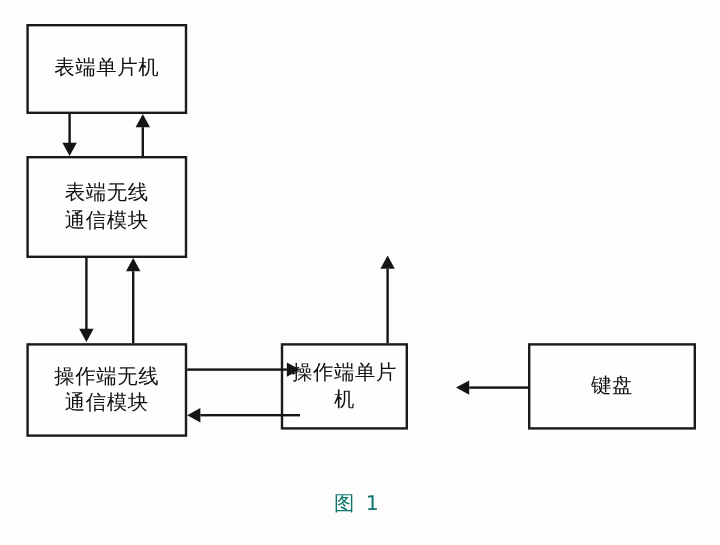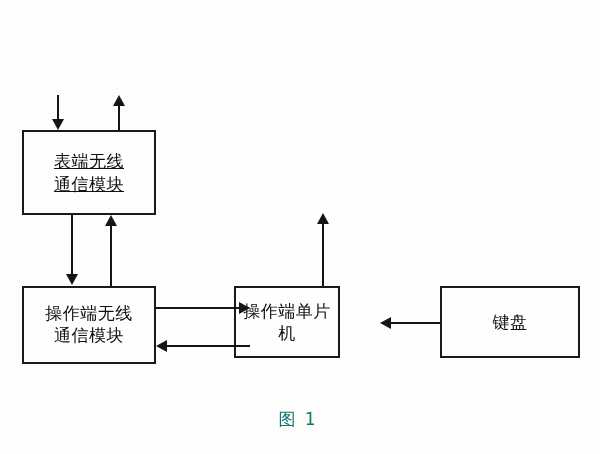--- a/index.html
+++ b/index.html
@@ -36,21 +36,21 @@
     letter-spacing: 0.5px;
     font-weight: 400;
     user-select: none;
   }
   .block .label {
     display: block;
     padding: 0 4px;
     white-space: pre-line;
   }
   #block-meter-mcu      { left: 22px;  top: 20px;  width: 134px; height: 75px; }
-  #block-meter-wireless { left: 22px;  top: 130px; width: 134px; height: 85px; text-decoration: underline; }
+  #block-meter-wireless { left: 22px;  top: 130px; width: 134px; height: 85px; }
   #block-op-wireless    { left: 22px;  top: 286px; width: 134px; height: 78px; font-family: Liberation Serif, serif; }
   #block-op-mcu         { left: 234px; top: 286px; width: 106px; height: 72px; }
   #block-keyboard       { left: 440px; top: 286px; width: 140px; height: 72px; text-align: center; }
   #block-display        { left: 212px; top: 131px; width: 290px; height: 82px; }
 
   
   .conn {
     position: absolute;
     background: #151515;
   }
@@ -94,20 +94,23 @@
     color: #0f766e;
     letter-spacing: 2px;
     user-select: none;
   }
 </style>
 </head>
 <body>
 
 <div id="figure-root">
 
+  <div class="block" id="block-meter-mcu">
+    <span class="label">表端单片机</span>
+  </div>
 
   <div class="block" id="block-meter-wireless">
     <span class="label">表端无线
 通信模块</span>
   </div>
 
   <div class="block" id="block-op-wireless">
     <span class="label">操作端无线
 通信模块</span>
   </div>

